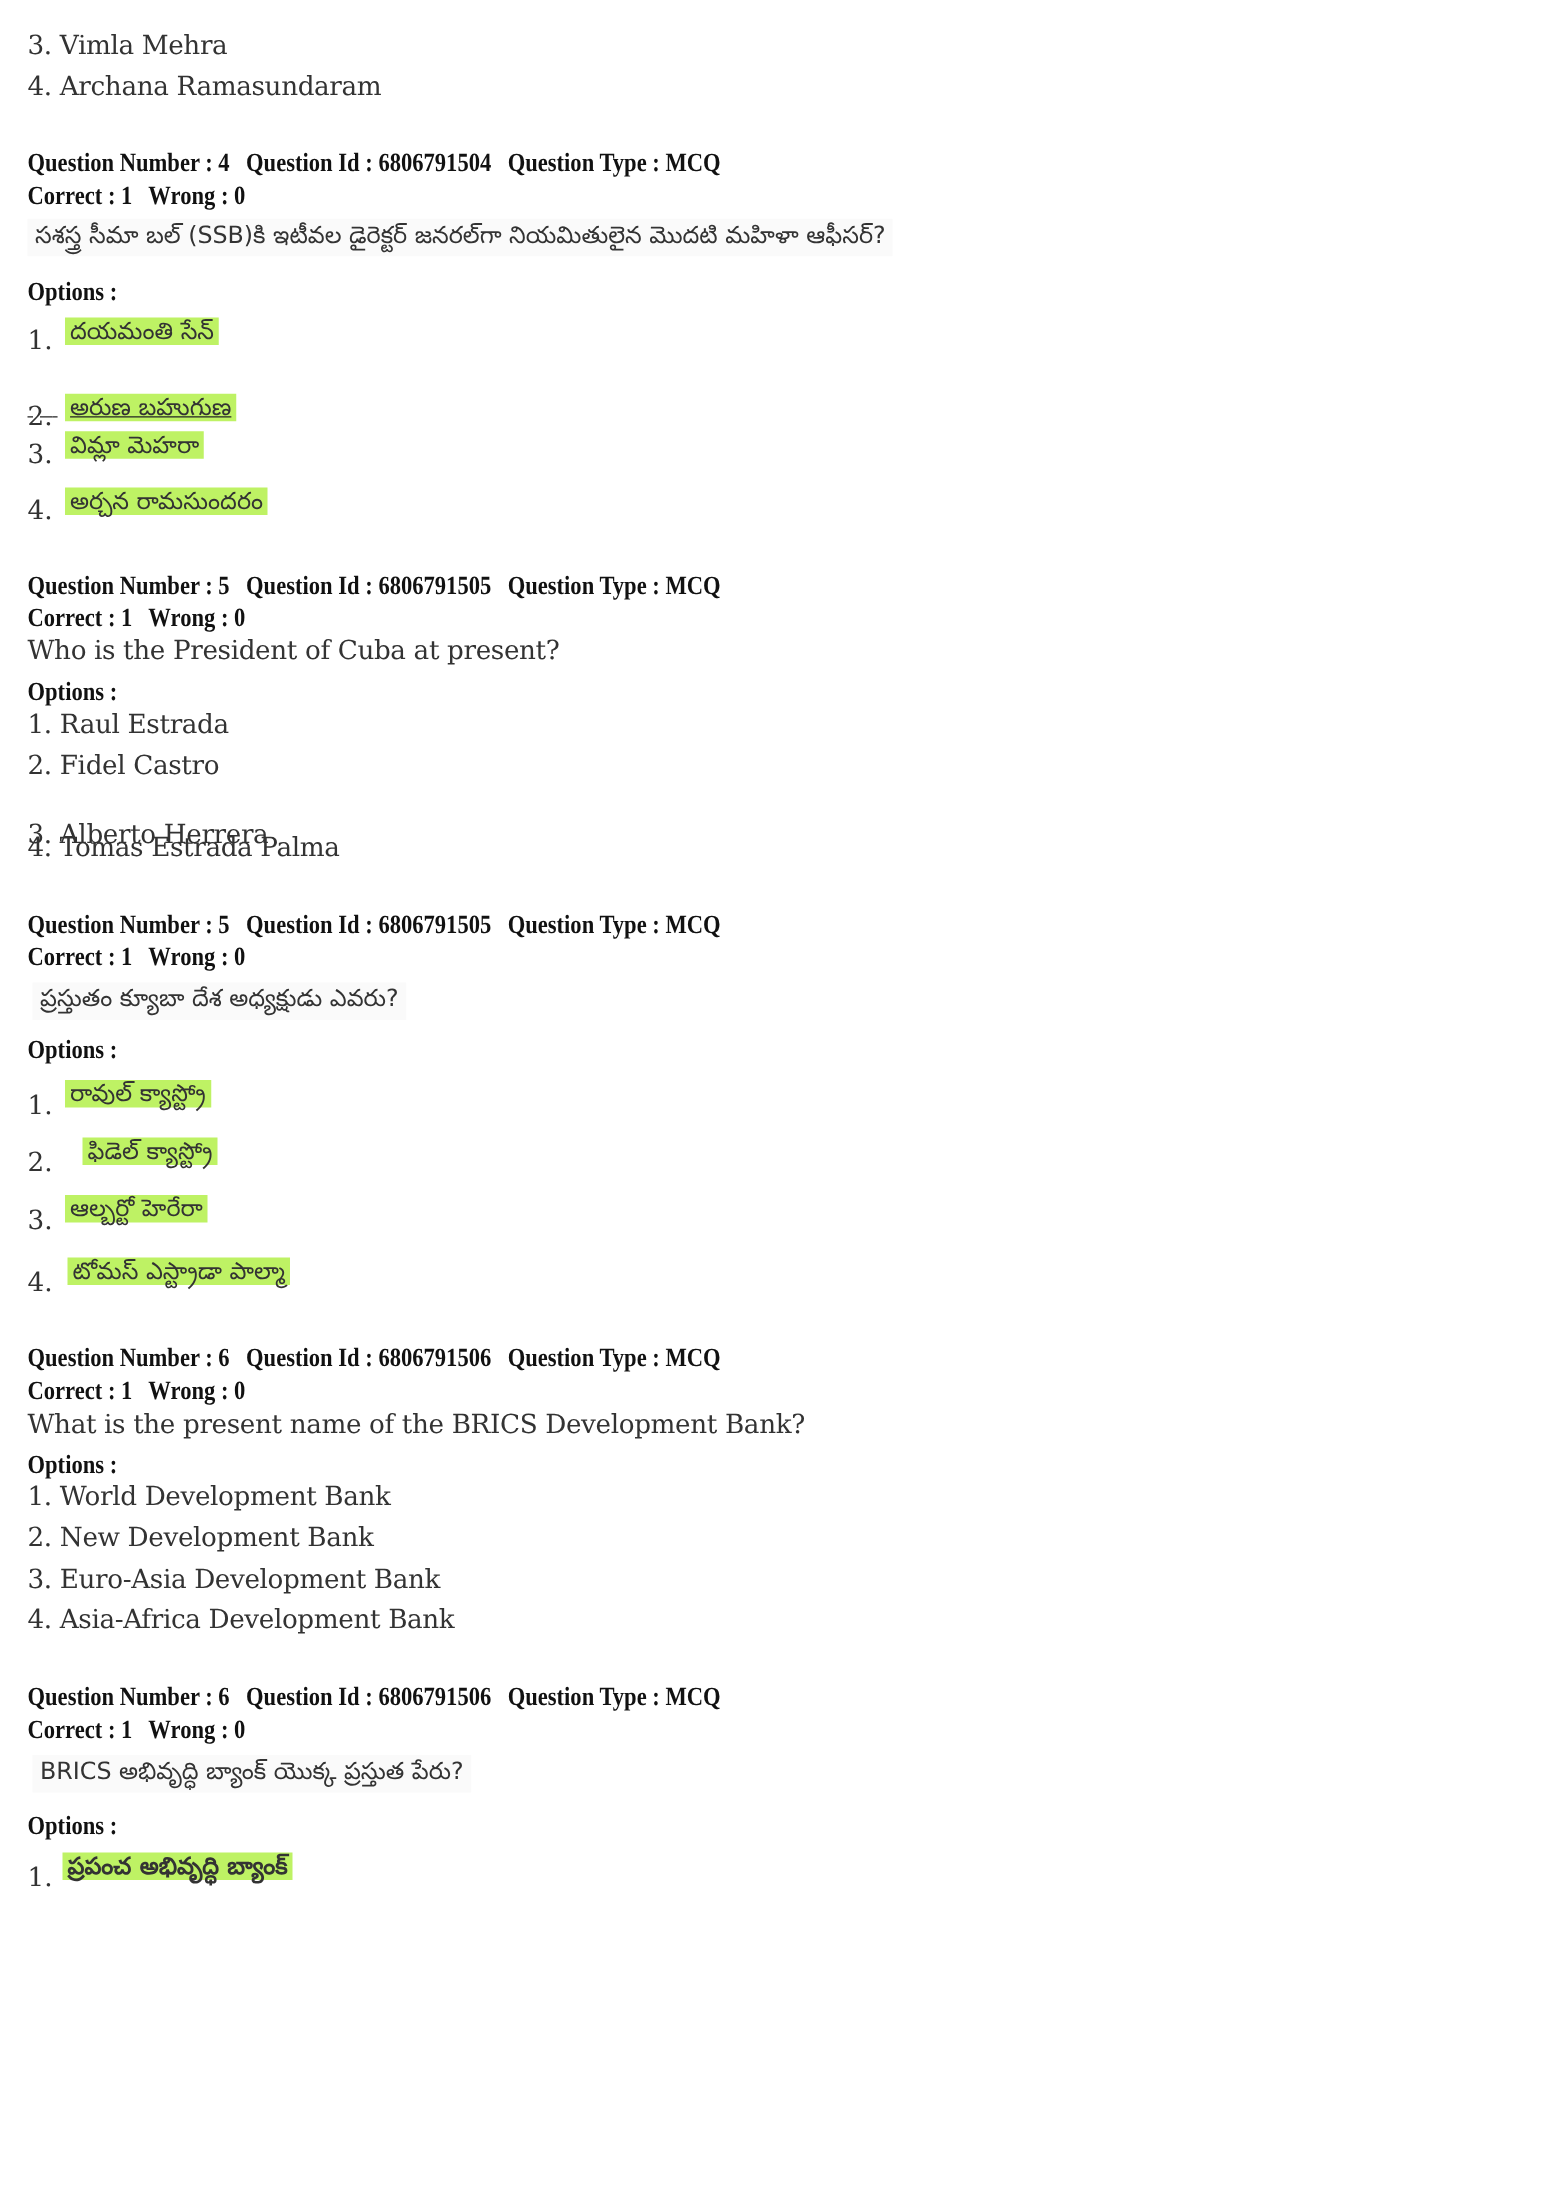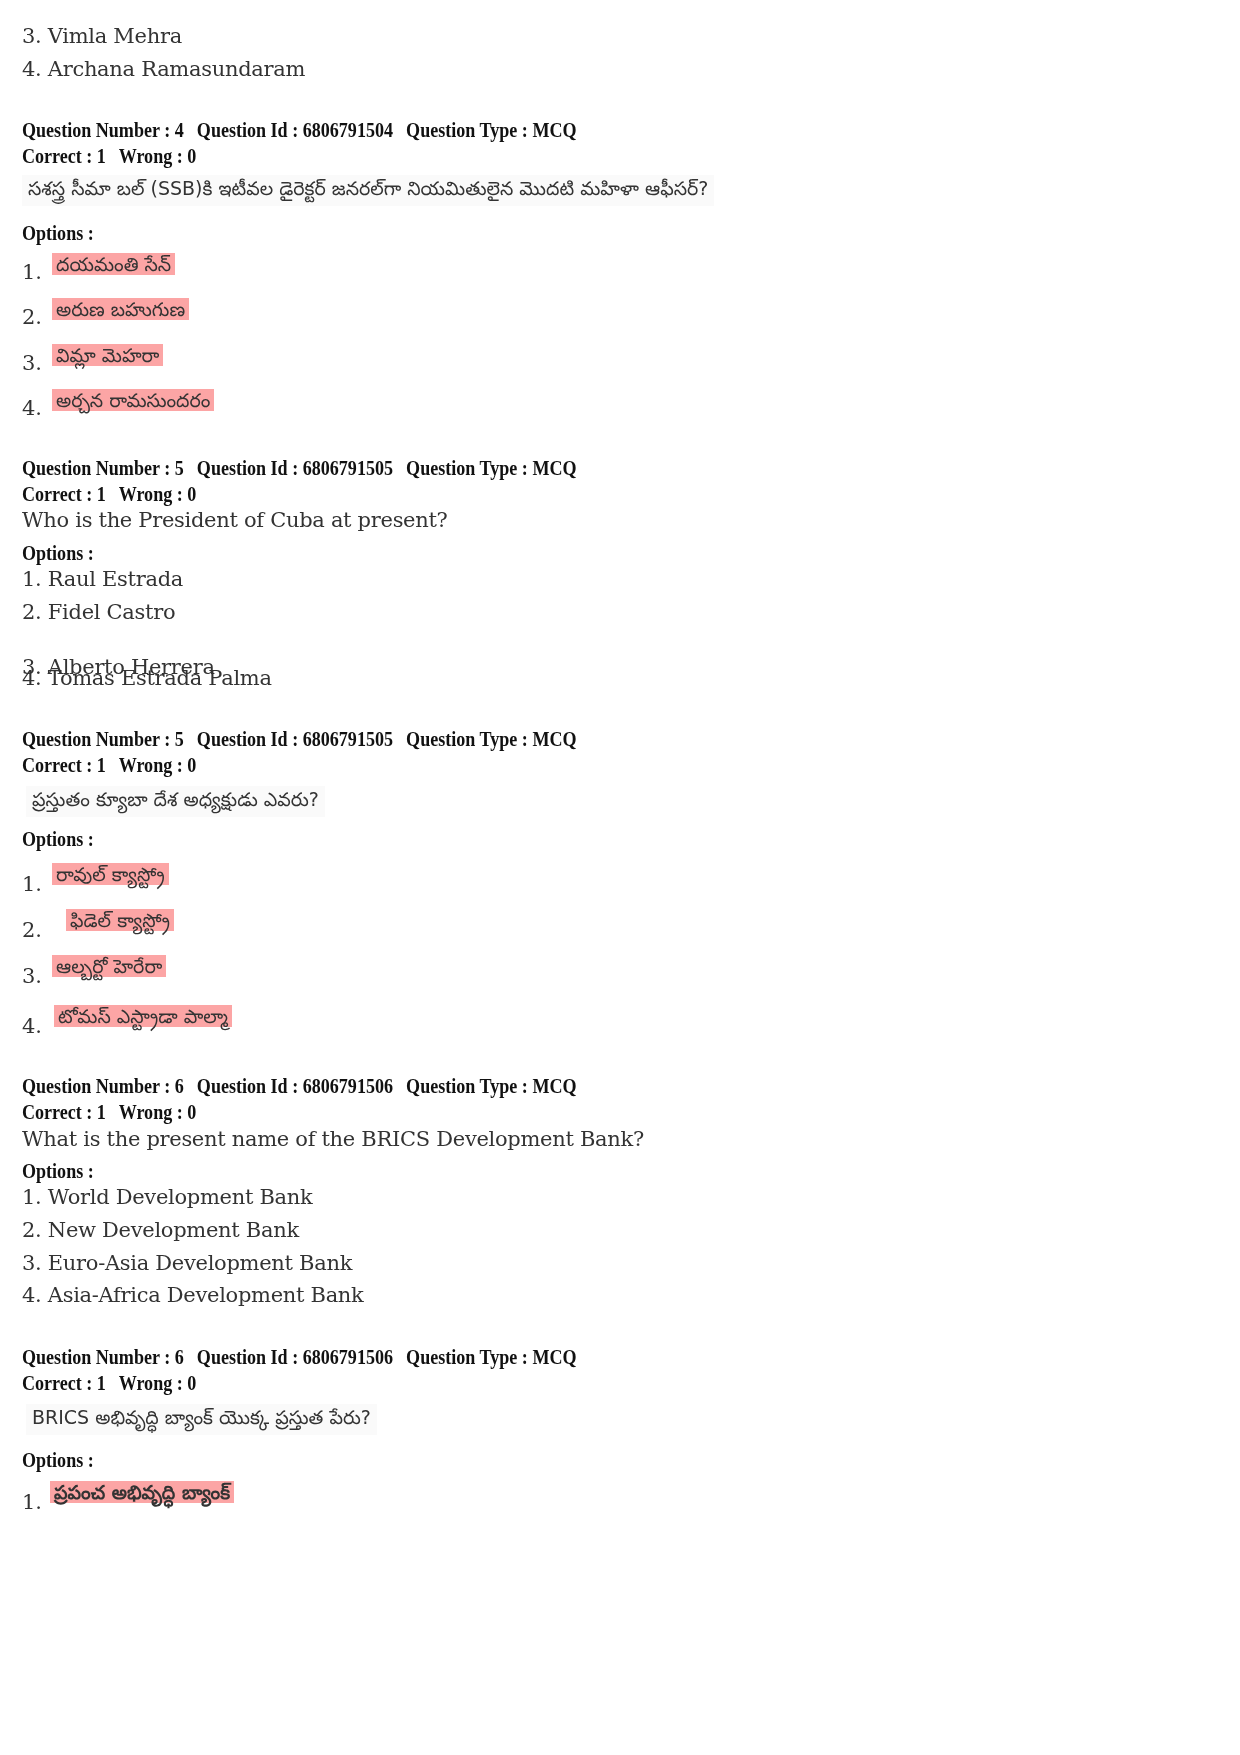--- a/index.html
+++ b/index.html
@@ -46,21 +46,21 @@
     }
     .num {
       font-family: "DejaVu Serif", "Liberation Serif", serif;
       font-size: 21px;
       color: #333333;
     }
     .te-opt {
       font-family: "DejaVu Sans", "Liberation Sans", sans-serif;
       font-size: 19px;
       color: #333333;
-      background: #fca5a5;
+      background: #bef264;
       padding: 0 4px;
     }
   </style>
 </head>
 <body>
 
 <div>
   <div class="abs opt-en" style="left:22px; top:24px;">
     <span>3.</span>
     <span>Vimla Mehra</span>
@@ -85,21 +85,21 @@
     <span>1</span><span class="gap"></span>
     <span>Wrong :</span>
     <span>0</span>
   </div>
   <div class="abs te-q" style="left:22px; top:175px;">సశస్త్ర సీమా బల్ (SSB)కి ఇటీవల డైరెక్టర్ జనరల్‌గా నియమితులైన మొదటి మహిళా ఆఫీసర్?</div>
   <div class="abs hdr" style="left:22px; top:221px;">Options :</div>
   <div class="abs" style="left:22px; top:252px;">
     <span class="num" style="position:relative; top:8px;">1.</span>
     <span class="te-opt" style="margin-left:6px;">దయమంతి సేన్</span>
   </div>
-  <div class="abs" style="left:22px; top:297px;">
+  <div class="abs" style="left:22px; top:313px;text-decoration:underline;">
     <span class="num" style="position:relative; top:8px;">2.</span>
     <span class="te-opt" style="margin-left:6px;">అరుణ బహుగుణ</span>
   </div>
   <div class="abs" style="left:22px; top:343px;">
     <span class="num" style="position:relative; top:8px;">3.</span>
     <span class="te-opt" style="margin-left:6px;text-align:center;">విమ్లా మెహరా</span>
   </div>
   <div class="abs" style="left:22px; top:388px;">
     <span class="num" style="position:relative; top:8px;">4.</span>
     <span class="te-opt" style="margin-left:6px;">అర్చన రామసుందరం</span>

